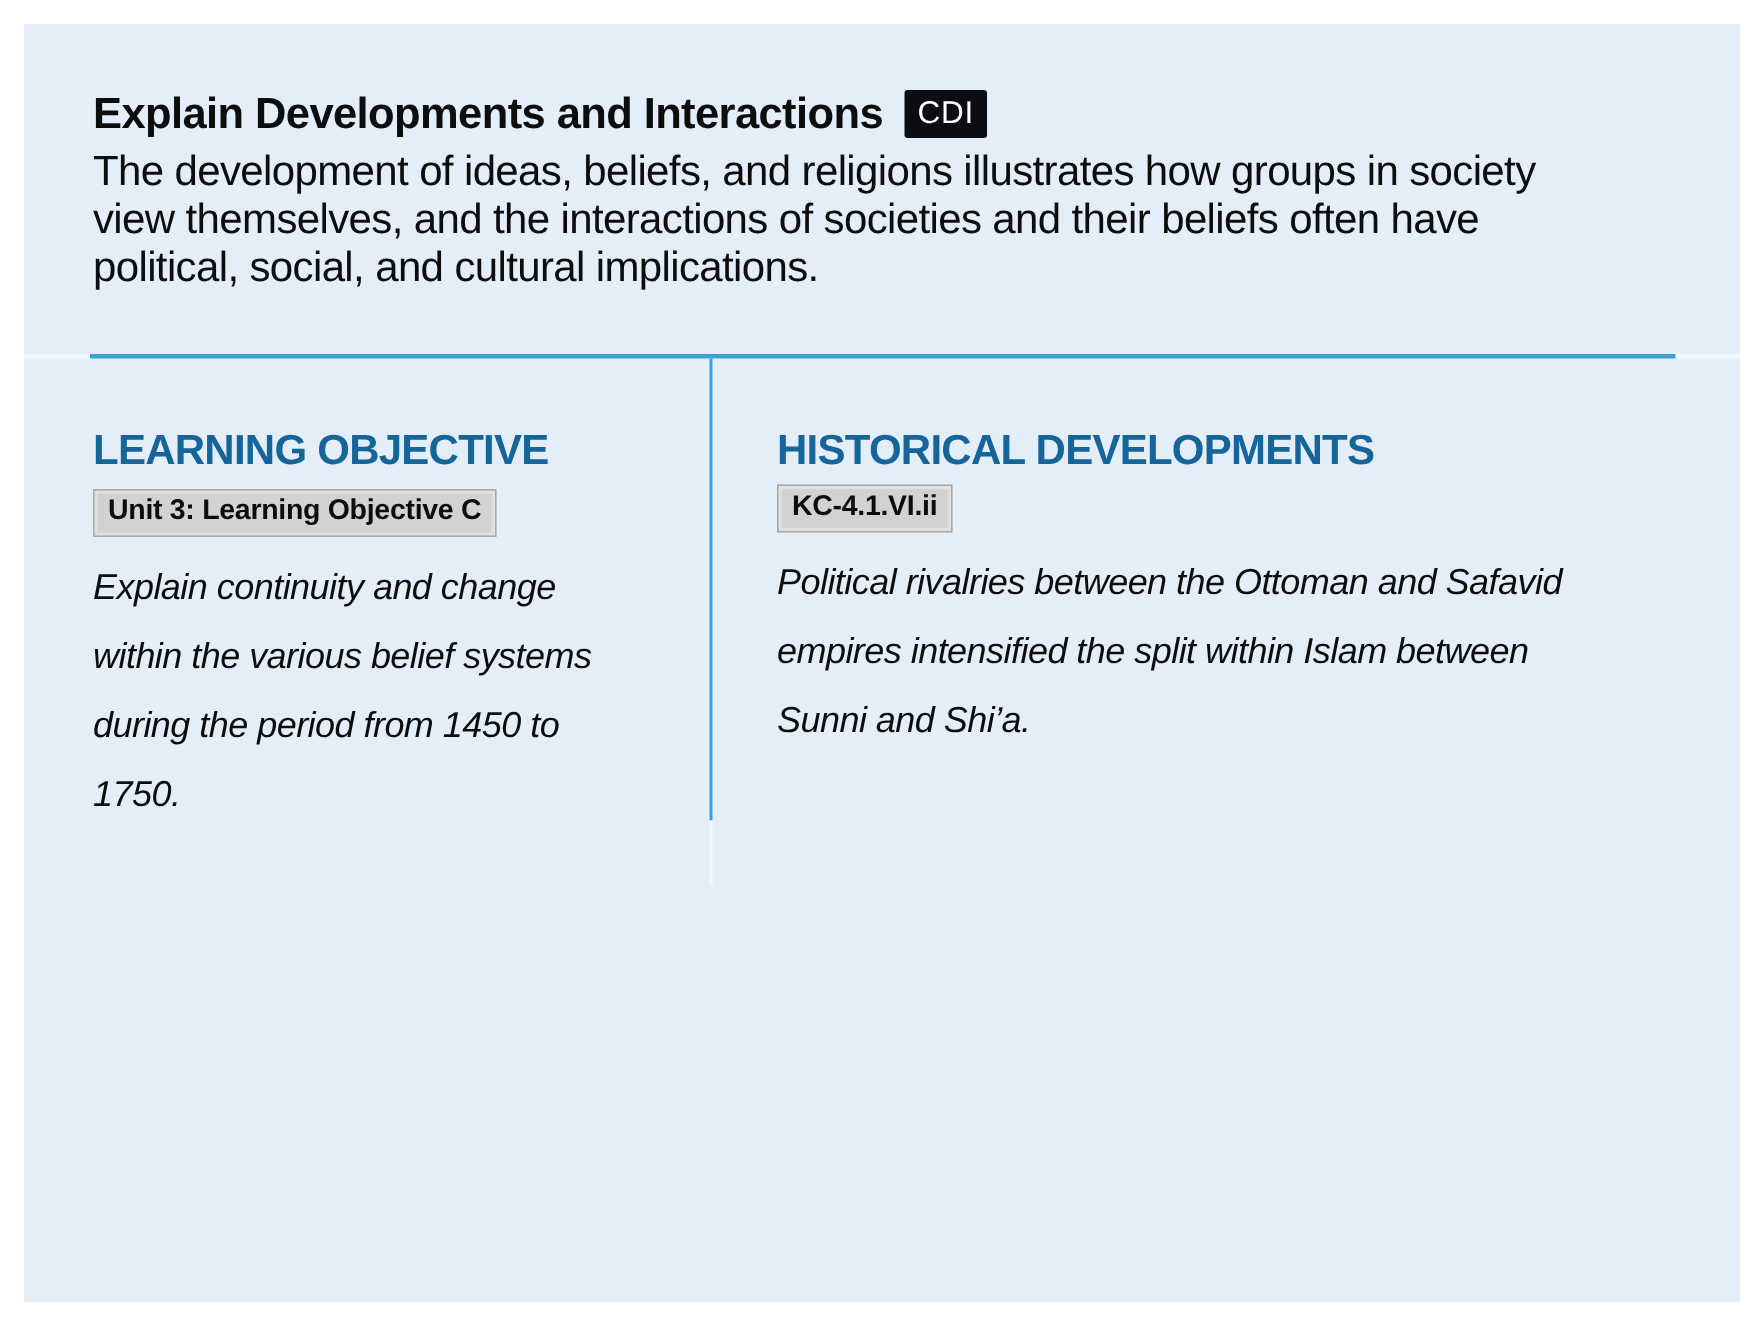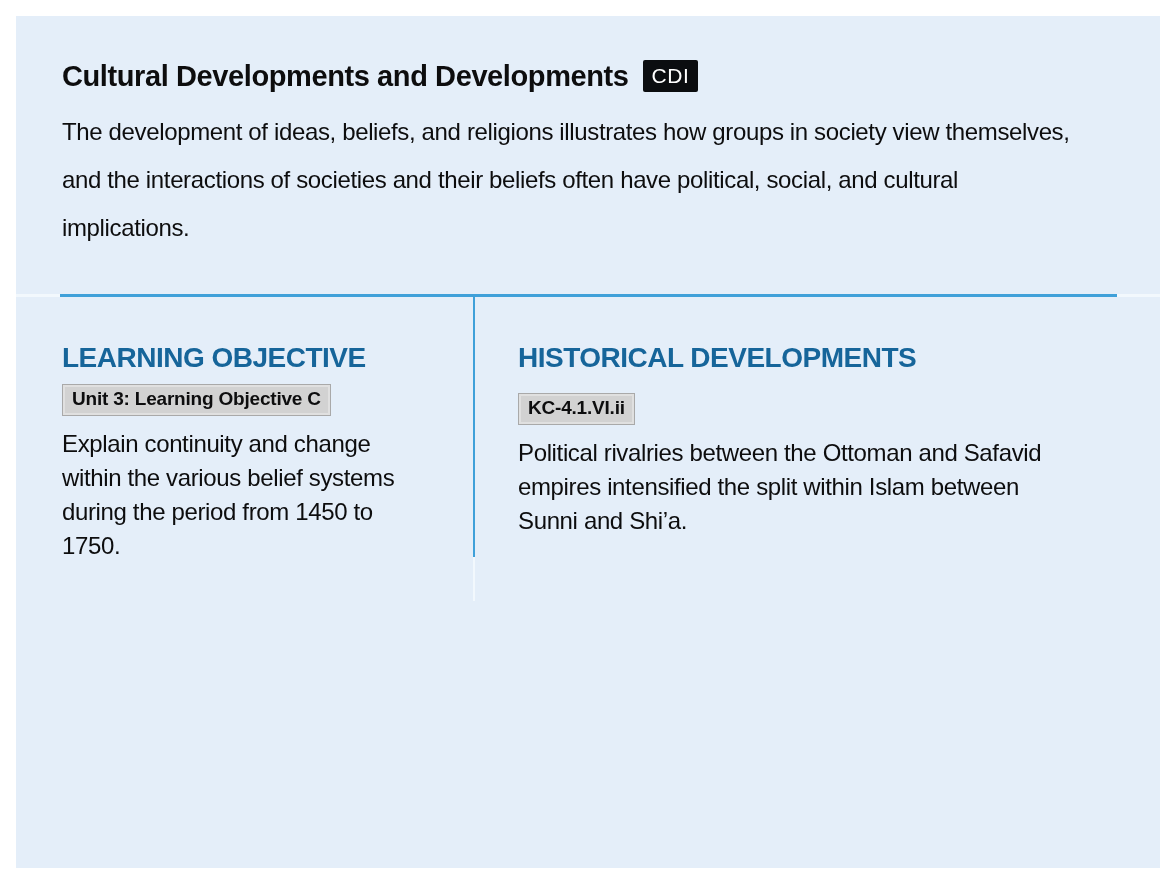--- a/index.html
+++ b/index.html
@@ -59,23 +59,23 @@
     background:var(--cdi-bg);
     color:var(--cdi-text);
     font-size:21px;
     font-weight:400;
     letter-spacing:0.5px;
     padding:4px 9px 5px 9px;
     border-radius:2px;
     line-height:1.1;
   }
   .desc{
-    margin-top:14px;
-    font-size:24px;
-    line-height:48px;
+    margin-top:4px;
+    font-size:28px;
+    line-height:32px;
     letter-spacing:-0.015em;
     max-width:1015px;
   }
   .h-divider{
     margin-top:42px;
     height:3px;
     background:var(--divider-light);
     position:relative;
   }
   .h-divider-blue{
@@ -129,38 +129,39 @@
     font-size:19px;
     font-weight:700;
     letter-spacing:-0.2px;
     padding:3px 9px 4px 9px;
     line-height:1.2;
     color:var(--text-black);
   }
   .body-text{
     margin-top:11px;
     font-size:24px;
-    line-height:34px;
+    line-height:46px;
     letter-spacing:-0.015em;
+    font-style:italic;
   }
   .col-left .body-text{max-width:352px;}
   .col-right .body-text{max-width:560px;}
   .kc-item{margin-bottom:19px;}
   .kc-item:last-child{margin-bottom:0;}
-  .col-right .col-heading{margin-bottom:19px;}
+  .col-right .col-heading{margin-bottom:7px;}
   .kc-item .tag{margin-top:0;}
 </style>
 </head>
 <body>
 
 <section class="card">
 
   <header class="top">
     <div class="title-row">
-      <h1 class="title">Cultural Developments and Developments</h1>
+      <h1 class="title">Explain Developments and Interactions</h1>
       <span class="cdi-badge">CDI</span>
     </div>
     <p class="desc">The development of ideas, beliefs, and religions illustrates how groups in society view themselves, and the interactions of societies and their beliefs often have political, social, and cultural implications.</p>
   </header>
 
   <div class="h-divider">
     <div class="h-divider-blue"></div>
   </div>
 
   <div class="columns">

